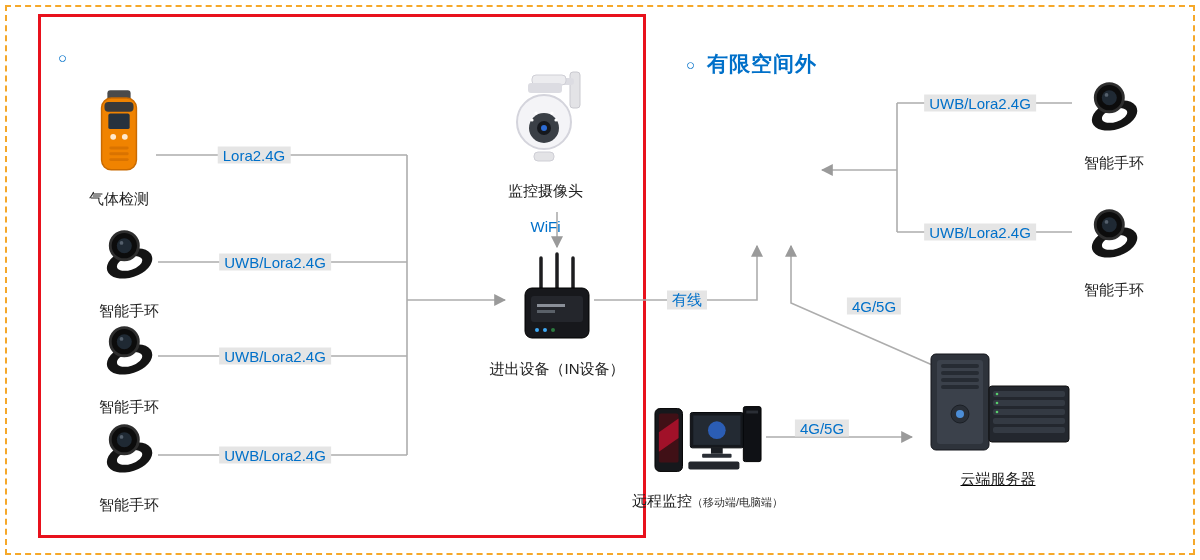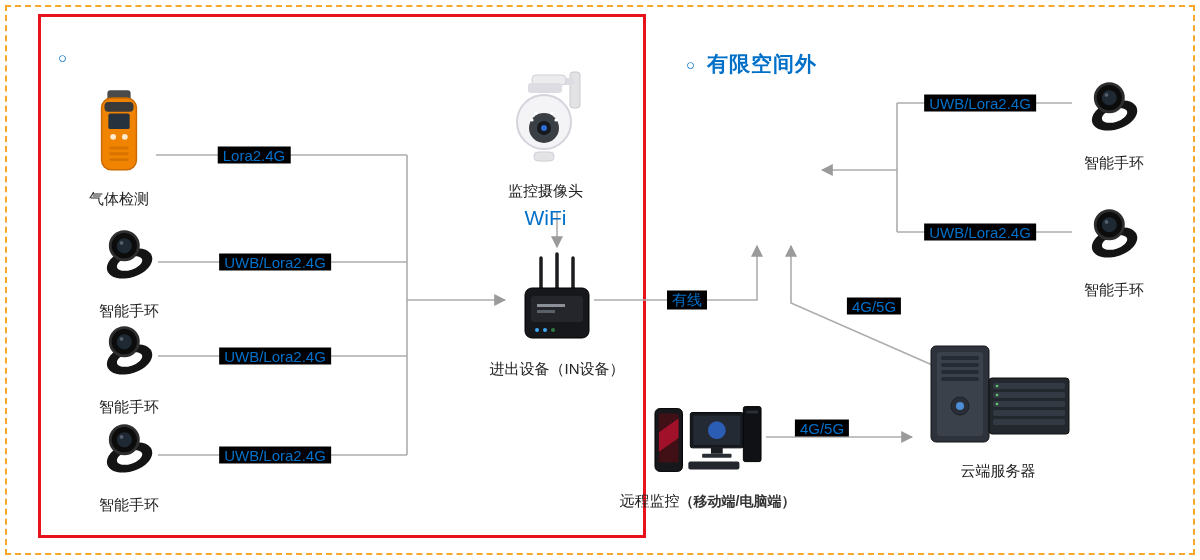--- a/index.html
+++ b/index.html
@@ -5,23 +5,23 @@
   * { margin:0; padding:0; box-sizing:border-box; }
   html,body { background:#ffffff; }
   body { font-family:"Liberation Sans","DejaVu Sans",sans-serif; }
   .canvas { position:relative; width:1200px; height:560px; background:#fff; overflow:hidden; }
   .outer-border { position:absolute; inset:5px; border:2px dashed #f5a82a; pointer-events:none; }
   .red-box { position:absolute; left:38px; top:14px; width:608px; height:524px; border:3px solid #e8111c; }
   .zone-title { position:absolute; display:flex; align-items:center; gap:11px; color:#0070c9; font-weight:bold; font-size:21px; letter-spacing:1px; }
   .zone-title .bullet { font-size:15px; font-weight:normal; line-height:1; }
   .node { position:absolute; display:flex; flex-direction:column; align-items:center; }
   .node .label { font-size:15px; color:#222; margin-top:16px; white-space:nowrap; }
-  .node .sublink { font-size:21px; color:#0070c9; margin-top:5px; white-space:nowrap; }
-  .node .label .sub { font-size:14px; color:#333;font-weight:bold; }
-  .link-label { position:absolute; transform:translate(-50%,-50%); font-size:15px; color:#0070c9; background:#000000; padding:0 5px; white-space:nowrap; z-index:3; }
+  .node .sublink { font-size:15px; color:#0070c9; margin-top:17px; white-space:nowrap; }
+  .node .label .sub { font-size:11px; color:#333; }
+  .link-label { position:absolute; transform:translate(-50%,-50%); font-size:15px; color:#0070c9; background:#e5e5e5; padding:0 5px; white-space:nowrap; z-index:3; }
   .wires { position:absolute; left:0; top:0; z-index:1; pointer-events:none; }
   .node { z-index:2; }
   svg.icon { display:block; }
 </style>
 </head>
 <body>
 
 <svg width="0" height="0" style="position:absolute" aria-hidden="true">
   <defs>
     <symbol id="sym-gas" viewBox="0 0 64 88">
@@ -219,21 +219,21 @@
     <div class="label">智能手环</div>
   </div>
 
   <div class="node" style="left:1074px; top:205px; width:80px;">
     <svg class="icon" width="60" height="60" viewBox="0 0 64 64">
         <use href="#sym-wristband"></use>
       </svg>
     <div class="label">智能手环</div>
   </div>
 
-  <div class="node" style="left:922px; top:344px; width:152px;">
+  <div class="node" style="left:922px; top:352px; width:152px;text-decoration:underline;">
     <svg class="icon" width="150" height="102" viewBox="0 0 150 102">
         <use href="#sym-cloud-server"></use>
       </svg>
     <div class="label">云端服务器</div>
   </div>
 
   <div class="node" style="left:650px; top:404px; width:115px;">
     <svg class="icon" width="110" height="72" viewBox="0 0 112 72">
         <use href="#sym-remote"></use>
       </svg>

